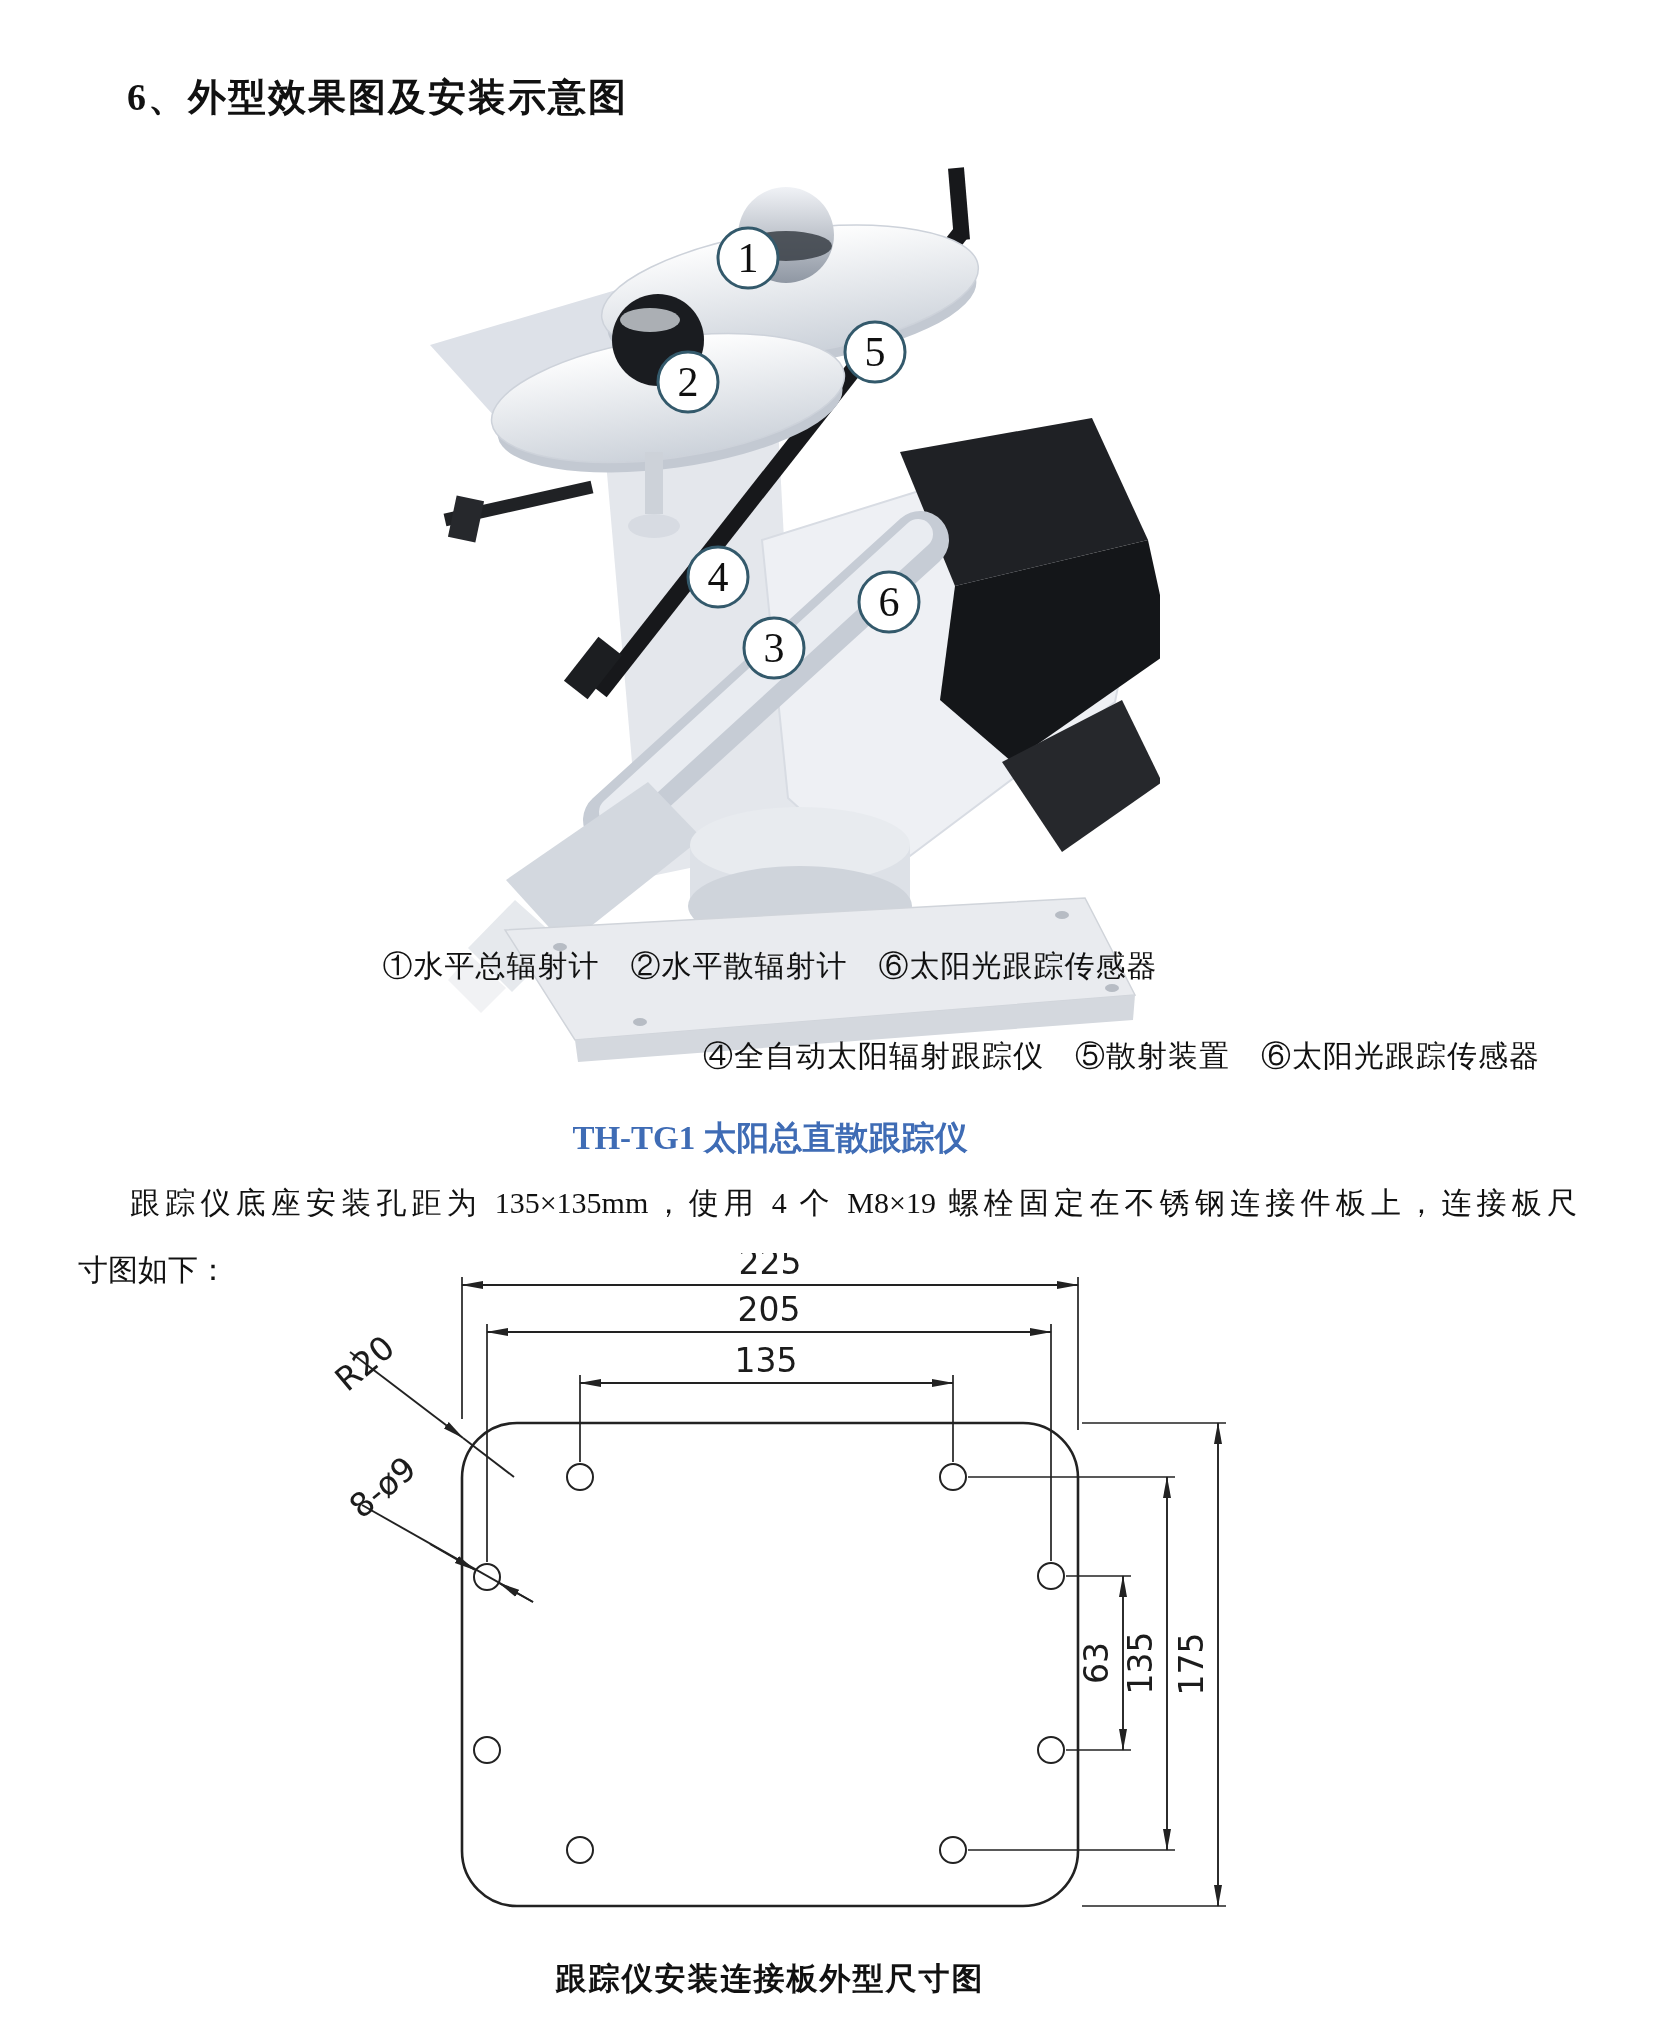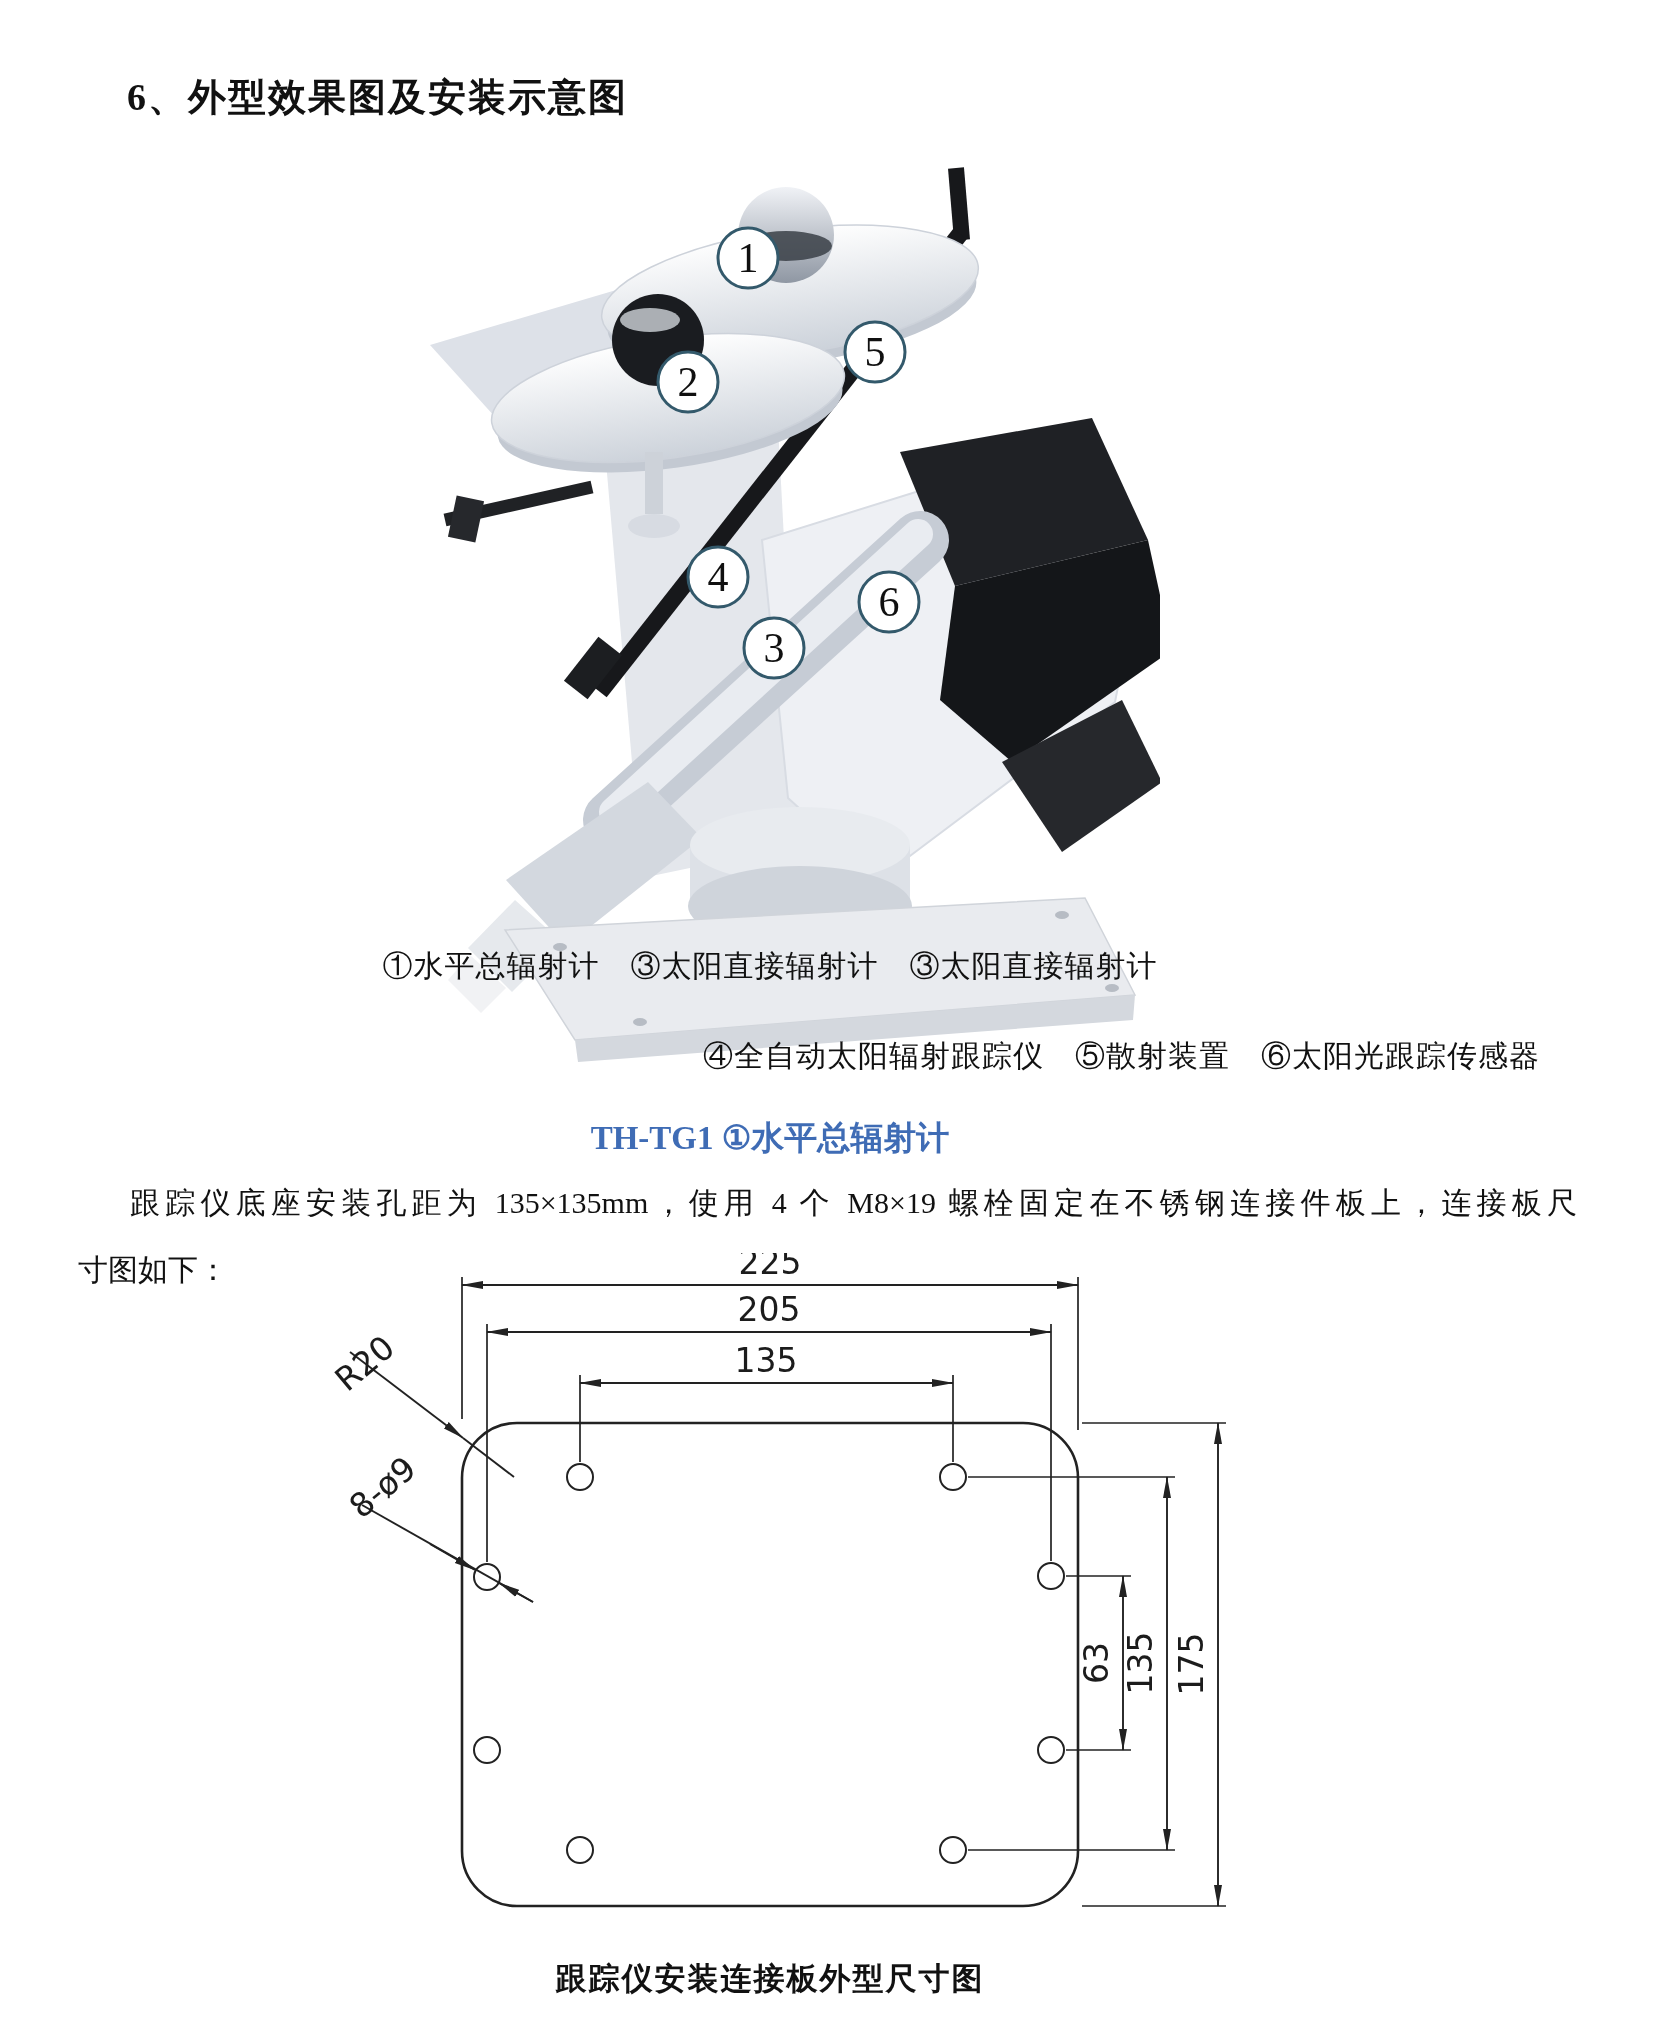--- a/index.html
+++ b/index.html
@@ -158,23 +158,23 @@
     <g>
       <circle cx="774" cy="648" r="30" fill="#ffffff" stroke="#33596b" stroke-width="3"></circle>
       <text class="callout-num" x="774" y="662" text-anchor="middle">3</text>
     </g>
     <g>
       <circle cx="889" cy="602" r="30" fill="#ffffff" stroke="#33596b" stroke-width="3"></circle>
       <text class="callout-num" x="889" y="616" text-anchor="middle">6</text>
     </g>
   </svg>
 
-  <div class="center-col fig-caption cap1">①水平总辐射计　③太阳直接辐射计　③太阳直接辐射计</div>
+  <div class="center-col fig-caption cap1">①水平总辐射计　②水平散辐射计　⑥太阳光跟踪传感器</div>
   <div class="center-col fig-caption cap2">④全自动太阳辐射跟踪仪　⑤散射装置　⑥太阳光跟踪传感器</div>
-  <div class="center-col product-title" style="color:#3f6cb5">TH-TG1 ①水平总辐射计</div>
+  <div class="center-col product-title" style="color:#3f6cb5">TH-TG1 太阳总直散跟踪仪</div>
   <div class="body-line1">跟踪仪底座安装孔距为 135×135mm，使用 4 个 M8×19 螺栓固定在不锈钢连接件板上，连接板尺</div>
   <div class="body-line2">寸图如下：</div>
 
   <svg style="position:absolute;left:330px;top:1253px;" width="930" height="762" viewBox="330 1253 930 762">
     <defs>
       <marker id="arw" viewBox="0 0 22 10" refX="21" refY="5" markerWidth="22" markerHeight="10" orient="auto-start-reverse" markerUnits="userSpaceOnUse">
         <path d="M0,1 L22,5 L0,9 Z" fill="#222222"></path>
       </marker>
     </defs>
 

